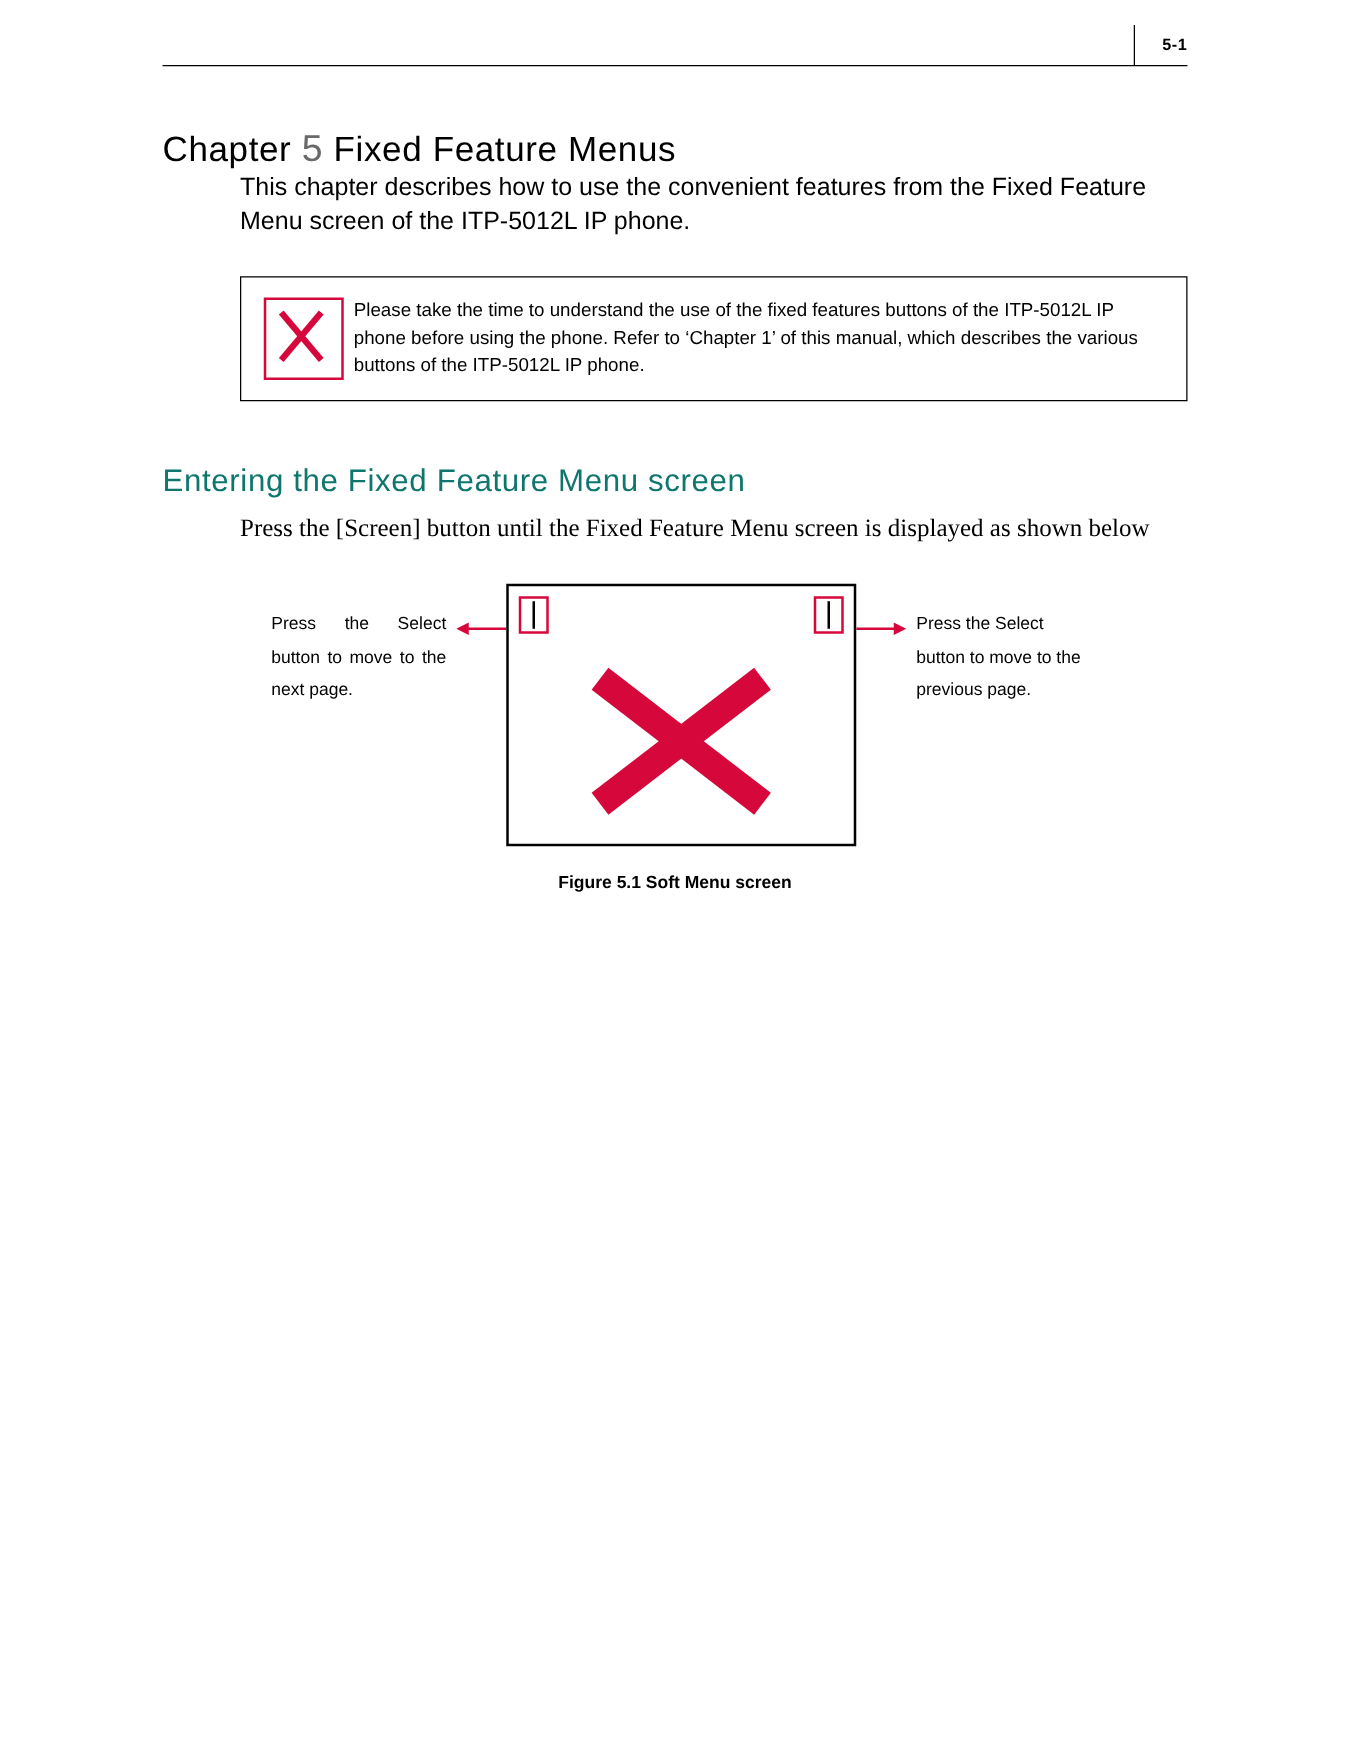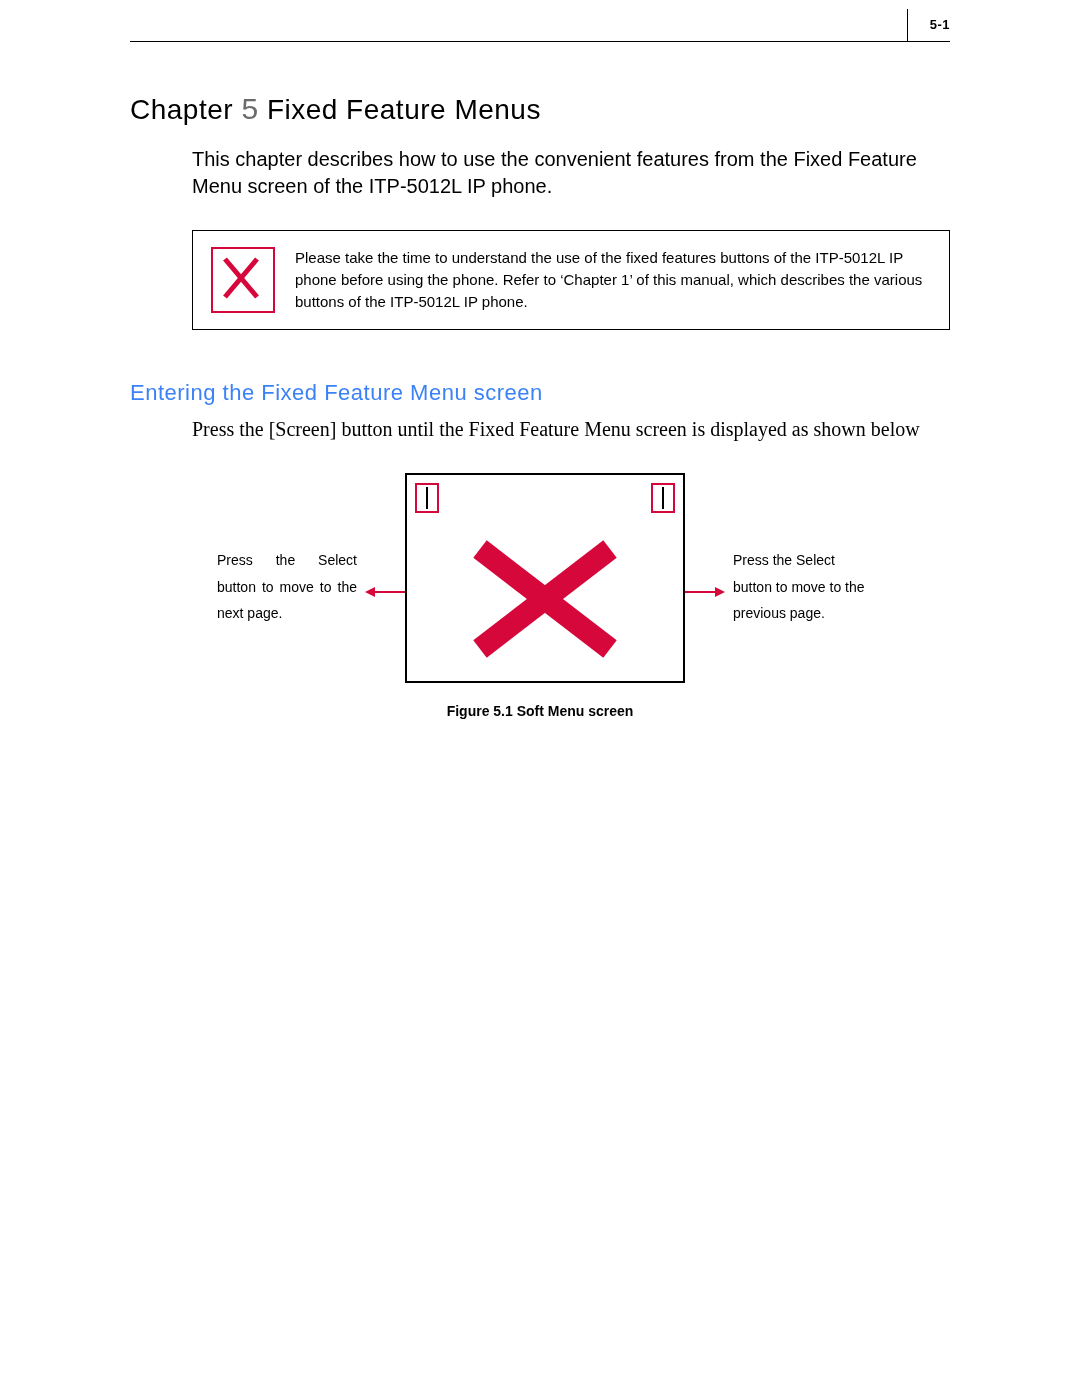--- a/index.html
+++ b/index.html
@@ -4,21 +4,21 @@
 <style>
   body {
     margin: 0;
     padding: 0;
     background: #fff;
     font-family: Arial, Helvetica, sans-serif;
     color: #000;
     width: 1080px;
   }
   .page {
-    padding: 15px 130px 60px 130px;
+    padding: 26px 130px 60px 130px;
     box-sizing: border-box;
     width: 1080px;
   }
   .header-area {
     border-bottom: 1px solid #000;
     height: 26px;
     margin-bottom: 50px;
     position: relative;
   }
   .page-num-divider {
@@ -33,71 +33,71 @@
     right: 0;
     top: 2px;
     font-size: 13px;
     font-weight: bold;
     letter-spacing: 0.5px;
   }
   .chapter-heading {
     font-size: 28px;
     font-weight: 400;
     letter-spacing: 0.5px;
-    margin: 0 0 20px 0;
+    margin: 0 0 0 0;
     color: #000;
     font-family: Verdana, Arial, sans-serif;
   }
   .chapter-heading .chapnum {
     color: #6a6a6a;
     font-size: 30px;
   }
   .intro-text {
     font-family: Liberation Sans, sans-serif;
     font-size: 20px;
     margin: 0 0 30px 62px;
     line-height: 1.35;
   }
   .callout-box {
     margin: 0 0 50px 62px;
     border: 1px solid #000;
     padding: 16px 18px 16px 18px;
     display: flex;
     align-items: center;
-    gap: 20px;
+    gap: 8px;
   }
   .callout-icon {
     width: 60px;
     height: 62px;
     border: 2px solid #d6083b;
     flex: 0 0 auto;
     position: relative;
   }
   .callout-icon svg { display:block; }
   .callout-text {
     font-size: 15px;
     line-height: 1.45;
   }
   .section-heading {
-    font-size: 22px;
+    font-size: 25px;
     font-weight: 400;
-    color: #3b82f6;
+    color: #0f766e;
     margin: 0 0 10px 0;
     letter-spacing: 0.5px;
     font-family: Verdana, Arial, sans-serif;
   }
   .section-body {
     font-family: "Times New Roman", Times, serif;
     font-size: 20px;
     margin: 0 0 30px 62px;
     line-height: 1.35;
   }
   .figure-row {
     display: flex;
-    align-items: center;
+    align-items: flex-start;
     justify-content: center;
     gap: 0;
     margin-left: 10px;
   }
   .side-note {
     font-size: 14px;
     line-height: 1.9;
     width: 140px;
     padding-top: 18px;
   }

